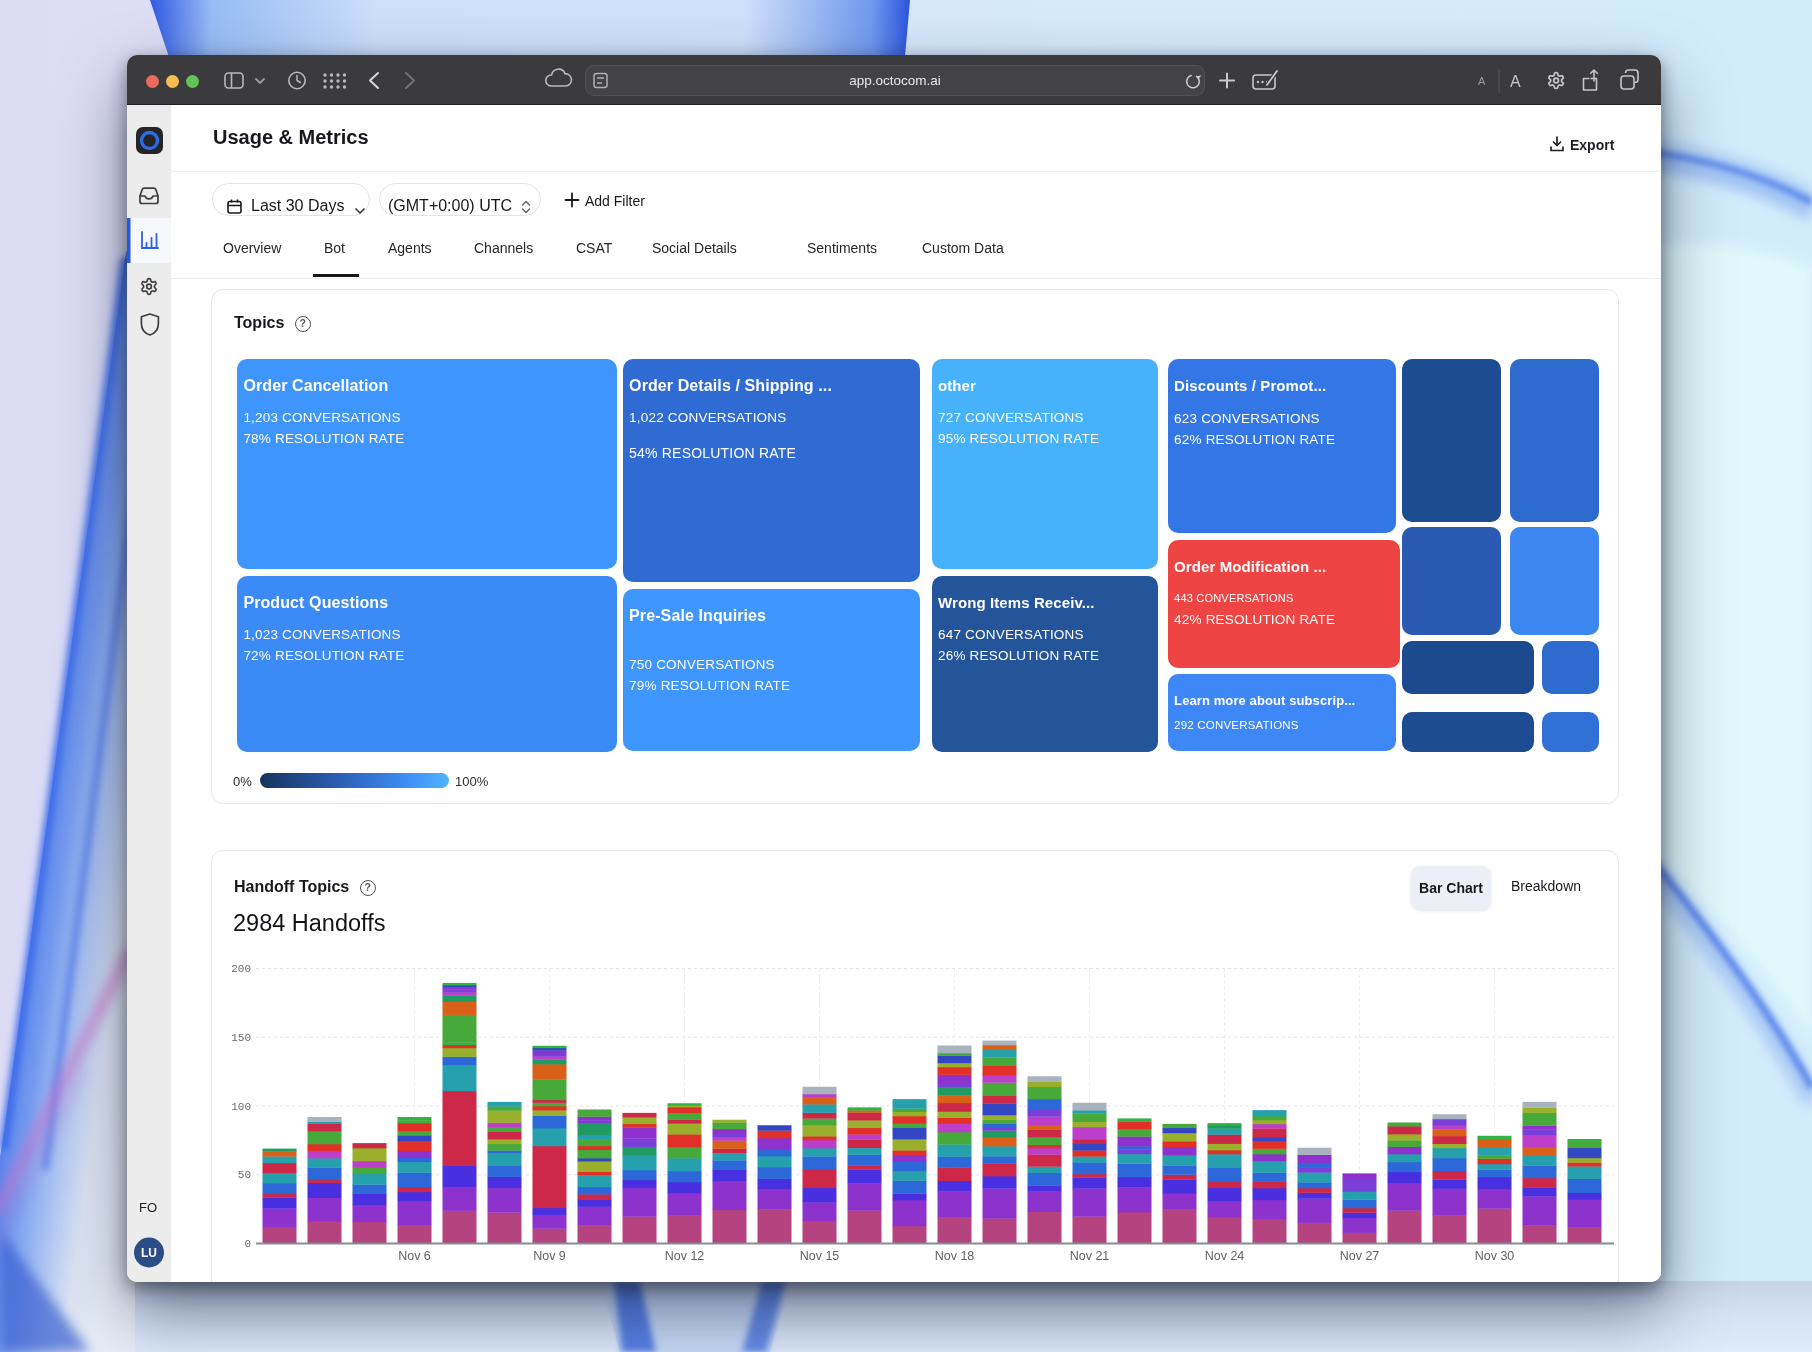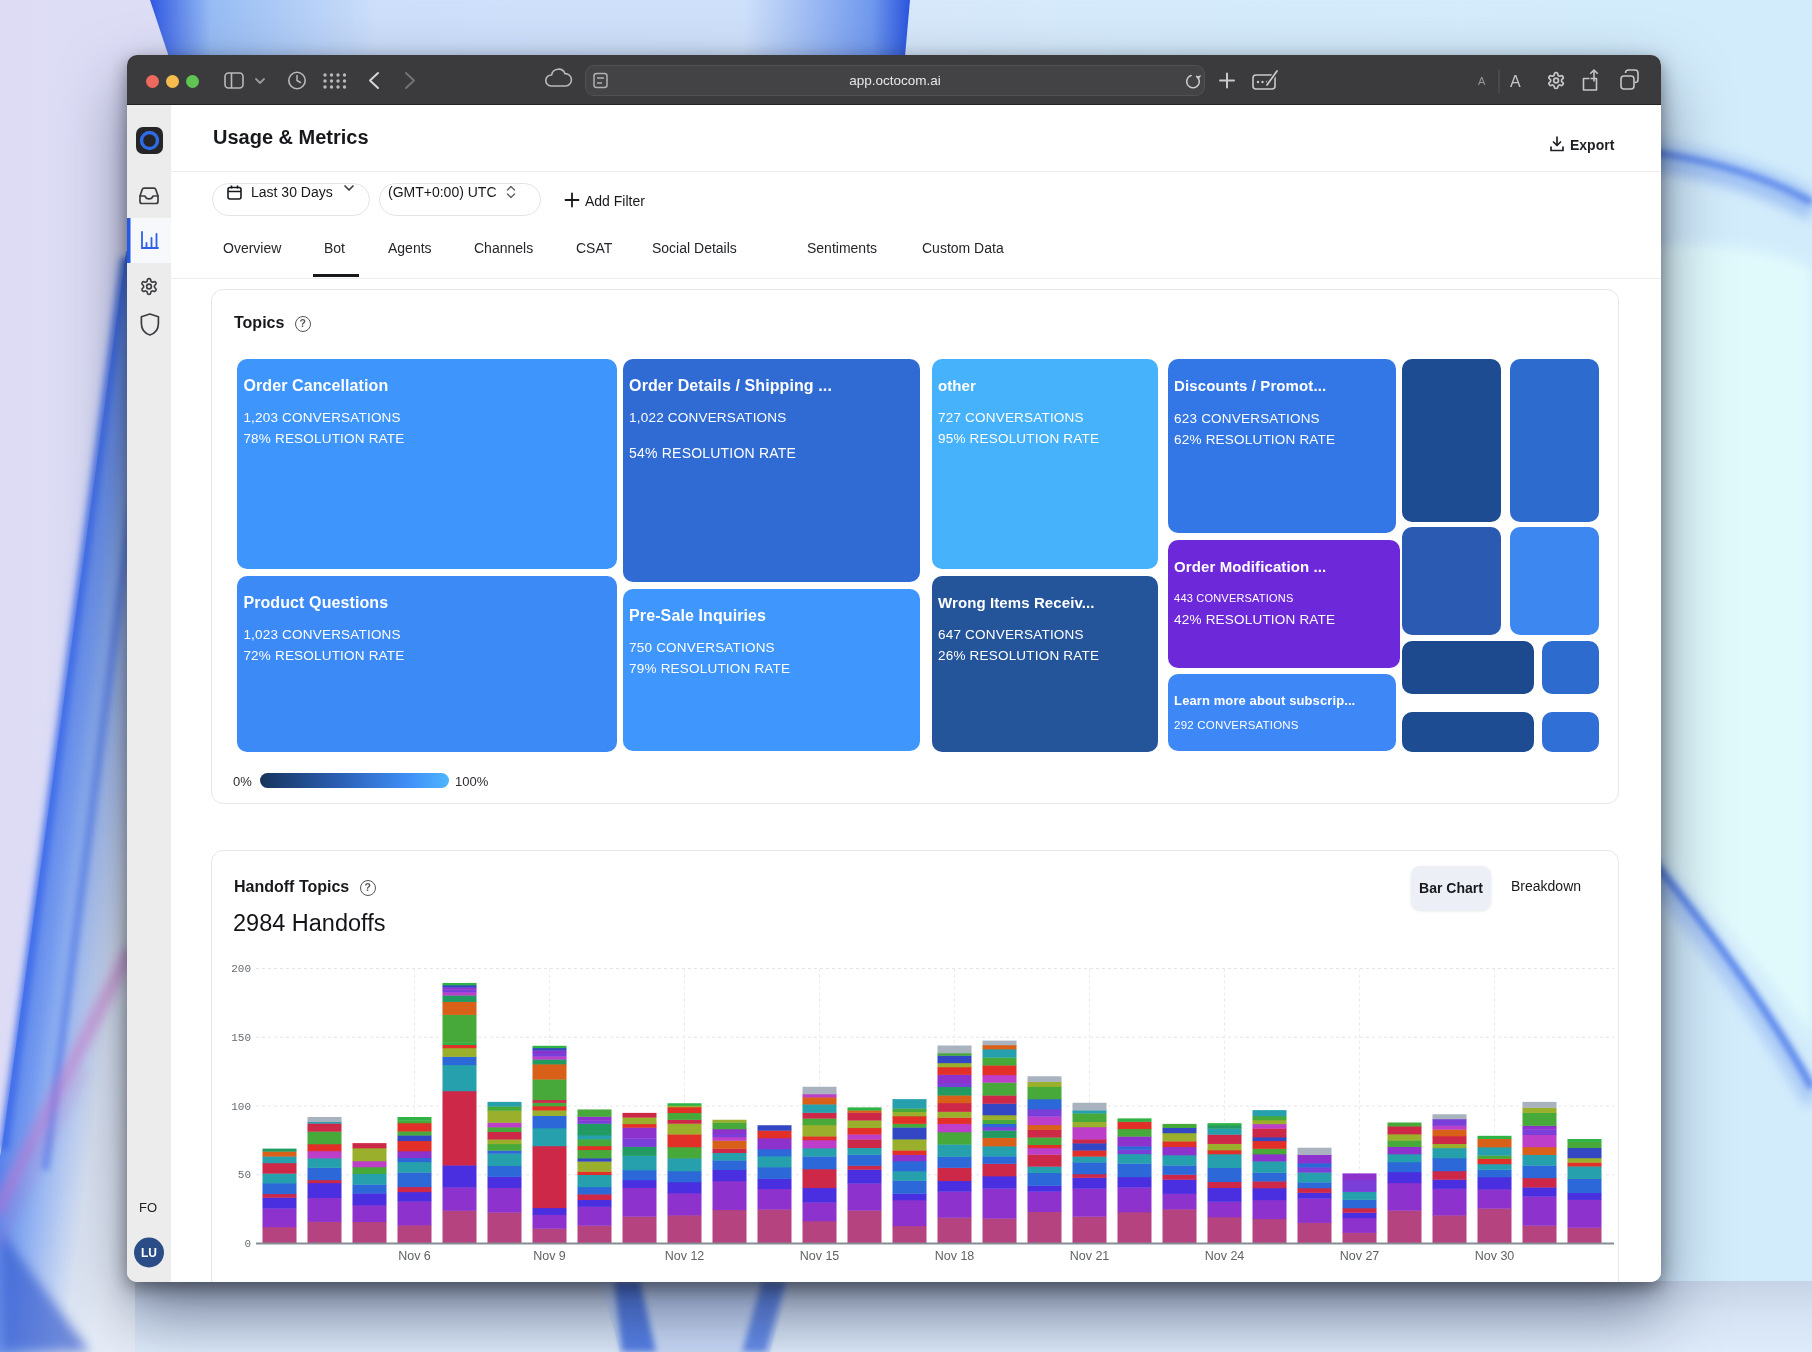--- a/index.html
+++ b/index.html
@@ -4,21 +4,21 @@
 *{margin:0;padding:0;box-sizing:border-box}
 html,body{width:1812px;height:1352px;overflow:hidden;font-family:"Liberation Sans",sans-serif}
 body{position:relative;background:#d8e7f8}
 .wall{position:absolute;inset:0}
 .window{position:absolute;left:127px;top:55px;width:1534px;height:1227px;border-radius:10px;overflow:hidden;background:#fff;box-shadow:0 6px 18px rgba(0,0,0,.42),0 30px 65px rgba(15,25,60,.5)}
 .titlebar{position:absolute;left:0;top:0;width:100%;height:50px;background:#3b3b3d;border-bottom:1px solid #232325}
 .light{position:absolute;top:20px;width:13px;height:13px;border-radius:50%}
 .urlbar{position:absolute;left:458px;top:10px;width:620px;height:31px;background:#434345;border:1px solid #515154;border-radius:9px;color:#e8e8ea;font-size:13.5px;line-height:30px;text-align:center}
 .sidebar{position:absolute;left:0;top:50px;width:44px;height:1177px;background:#ececec}
 .main{position:absolute;left:44px;top:50px;width:1490px;height:1177px;background:#fff}
-.pill{position:absolute;height:33px;border:1px solid #e3e3e7;border-radius:17px;background:#fff;display:flex;align-items:flex-start;font-size:14px;font-weight:500;color:#16181c}
+.pill{position:absolute;height:33px;border:1px solid #e3e3e7;border-radius:17px;background:#fff;display:flex;align-items:flex-end;font-size:16px;font-weight:500;color:#16181c}
 .tabs{position:absolute;top:135px;font-size:14px;font-weight:400;color:#24262b}
 .card{position:absolute;left:40px;border:1px solid #e6e7ea;border-radius:12px;background:#fff}
 .cardtitle{font-size:16px;font-weight:700;color:#17181c}
 .tb{position:absolute;border-radius:10px;color:#fff;padding:18px 0 0 6px;overflow:hidden}
 .tt{font-weight:700;letter-spacing:.1px;line-height:17px}
 .tsub{letter-spacing:.2px;font-weight:400;line-height:17px}
 .qm{display:inline-block;width:16px;height:16px;border:1.4px solid #555;border-radius:50%;color:#555;font-size:10.5px;line-height:13.5px;text-align:center;font-weight:700;vertical-align:1px}
 </style></head>
 <body>
 <svg class="wall" width="1812" height="1352" viewBox="0 0 1812 1352" preserveAspectRatio="none">
@@ -231,39 +231,39 @@
           <div class="tsub" style="font-size:13.5px;margin-top:15px">1,023 CONVERSATIONS</div>
           <div class="tsub" style="font-size:13.5px;margin-top:4px">72% RESOLUTION RATE</div>
         </div>
 <div class="tb" style="left:411.1px;top:68.6px;width:296.9px;height:223.3px;background:#2f6bd3">
           <div class="tt" style="font-size:16px">Order Details / Shipping ...</div>
           <div class="tsub" style="font-size:13.5px;margin-top:15px">1,022 CONVERSATIONS</div>
           <div class="tsub" style="font-size:14px;margin-top:19px">54% RESOLUTION RATE</div>
         </div>
 <div class="tb" style="left:411.1px;top:299.1px;width:296.9px;height:162.4px;background:#3f96fc">
           <div class="tt" style="font-size:16px">Pre-Sale Inquiries</div>
-          <div class="tsub" style="font-size:13.5px;margin-top:15px">750 CONVERSATIONS</div>
+          <div class="tsub" style="font-size:13.5px;margin-top:32px">750 CONVERSATIONS</div>
           <div class="tsub" style="font-size:13.5px;margin-top:4px">79% RESOLUTION RATE</div>
         </div>
 <div class="tb" style="left:720px;top:68.6px;width:226.4px;height:210.4px;background:#47b2fc">
           <div class="tt" style="font-size:15px">other</div>
           <div class="tsub" style="font-size:13.5px;margin-top:15px">727 CONVERSATIONS</div>
           <div class="tsub" style="font-size:13.5px;margin-top:4px">95% RESOLUTION RATE</div>
         </div>
 <div class="tb" style="left:720px;top:285.5px;width:226.4px;height:176px;background:#24549a">
           <div class="tt" style="font-size:15px">Wrong Items Receiv...</div>
           <div class="tsub" style="font-size:13.5px;margin-top:15px">647 CONVERSATIONS</div>
           <div class="tsub" style="font-size:13.5px;margin-top:4px">26% RESOLUTION RATE</div>
         </div>
 <div class="tb" style="left:956.1px;top:68.6px;width:227.9px;height:174.4px;background:#3377e6">
           <div class="tt" style="font-size:15px">Discounts / Promot...</div>
           <div class="tsub" style="font-size:13.5px;margin-top:16px">623 CONVERSATIONS</div>
           <div class="tsub" style="font-size:13.5px;margin-top:4px">62% RESOLUTION RATE</div>
         </div>
-<div class="tb" style="left:956.1px;top:249.5px;width:232px;height:128px;background:#6d28d9">
+<div class="tb" style="left:956.1px;top:249.5px;width:232px;height:128px;background:#ef4444">
           <div class="tt" style="font-size:15px">Order Modification ...</div>
           <div class="tsub" style="font-size:11px;margin-top:15px">443 CONVERSATIONS</div>
           <div class="tsub" style="font-size:13.5px;margin-top:4px">42% RESOLUTION RATE</div>
         </div>
 <div class="tb" style="left:956.1px;top:383.9px;width:227.9px;height:77.6px;background:#3d87f6">
           <div class="tt" style="font-size:13px">Learn more about subscrip...</div>
           <div class="tsub" style="font-size:11.5px;margin-top:8px">292 CONVERSATIONS</div>
         </div>
 <div class="tb" style="left:1190.3px;top:68.6px;width:98.5px;height:163.3px;background:#1e4c92"></div>
 <div class="tb" style="left:1298.4px;top:68.6px;width:88.8px;height:163.3px;background:#2e6bce"></div>

